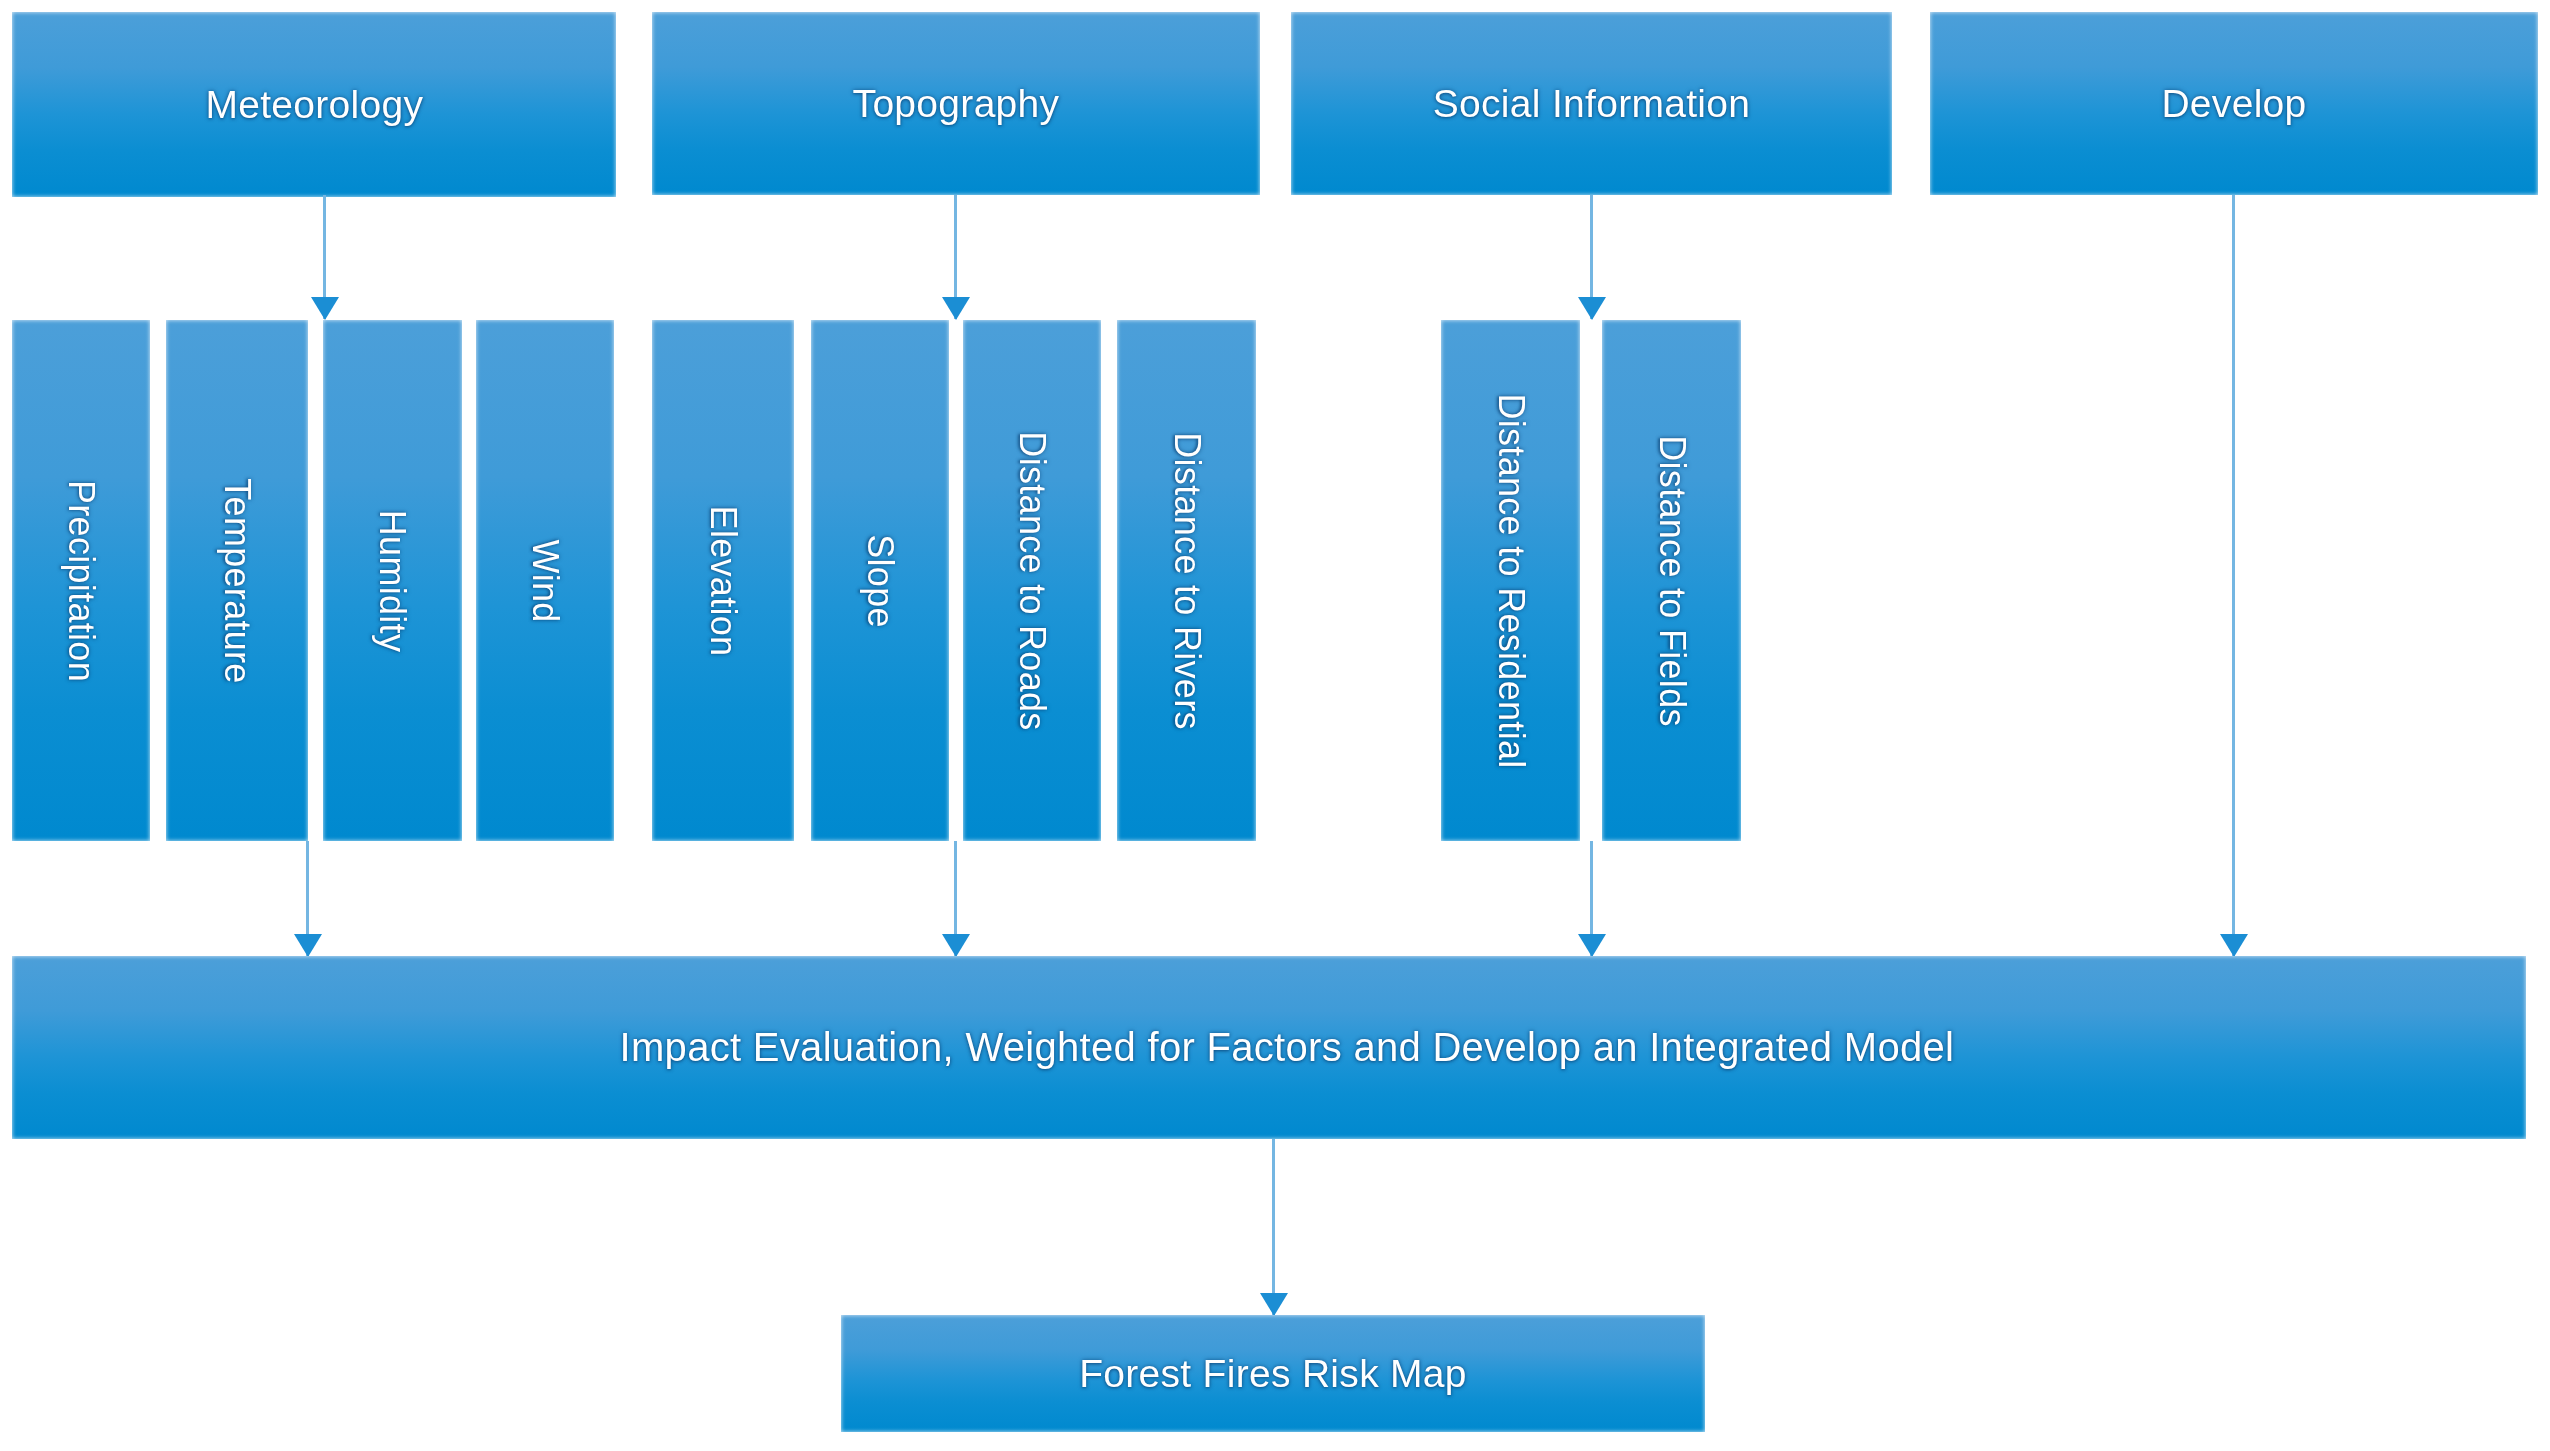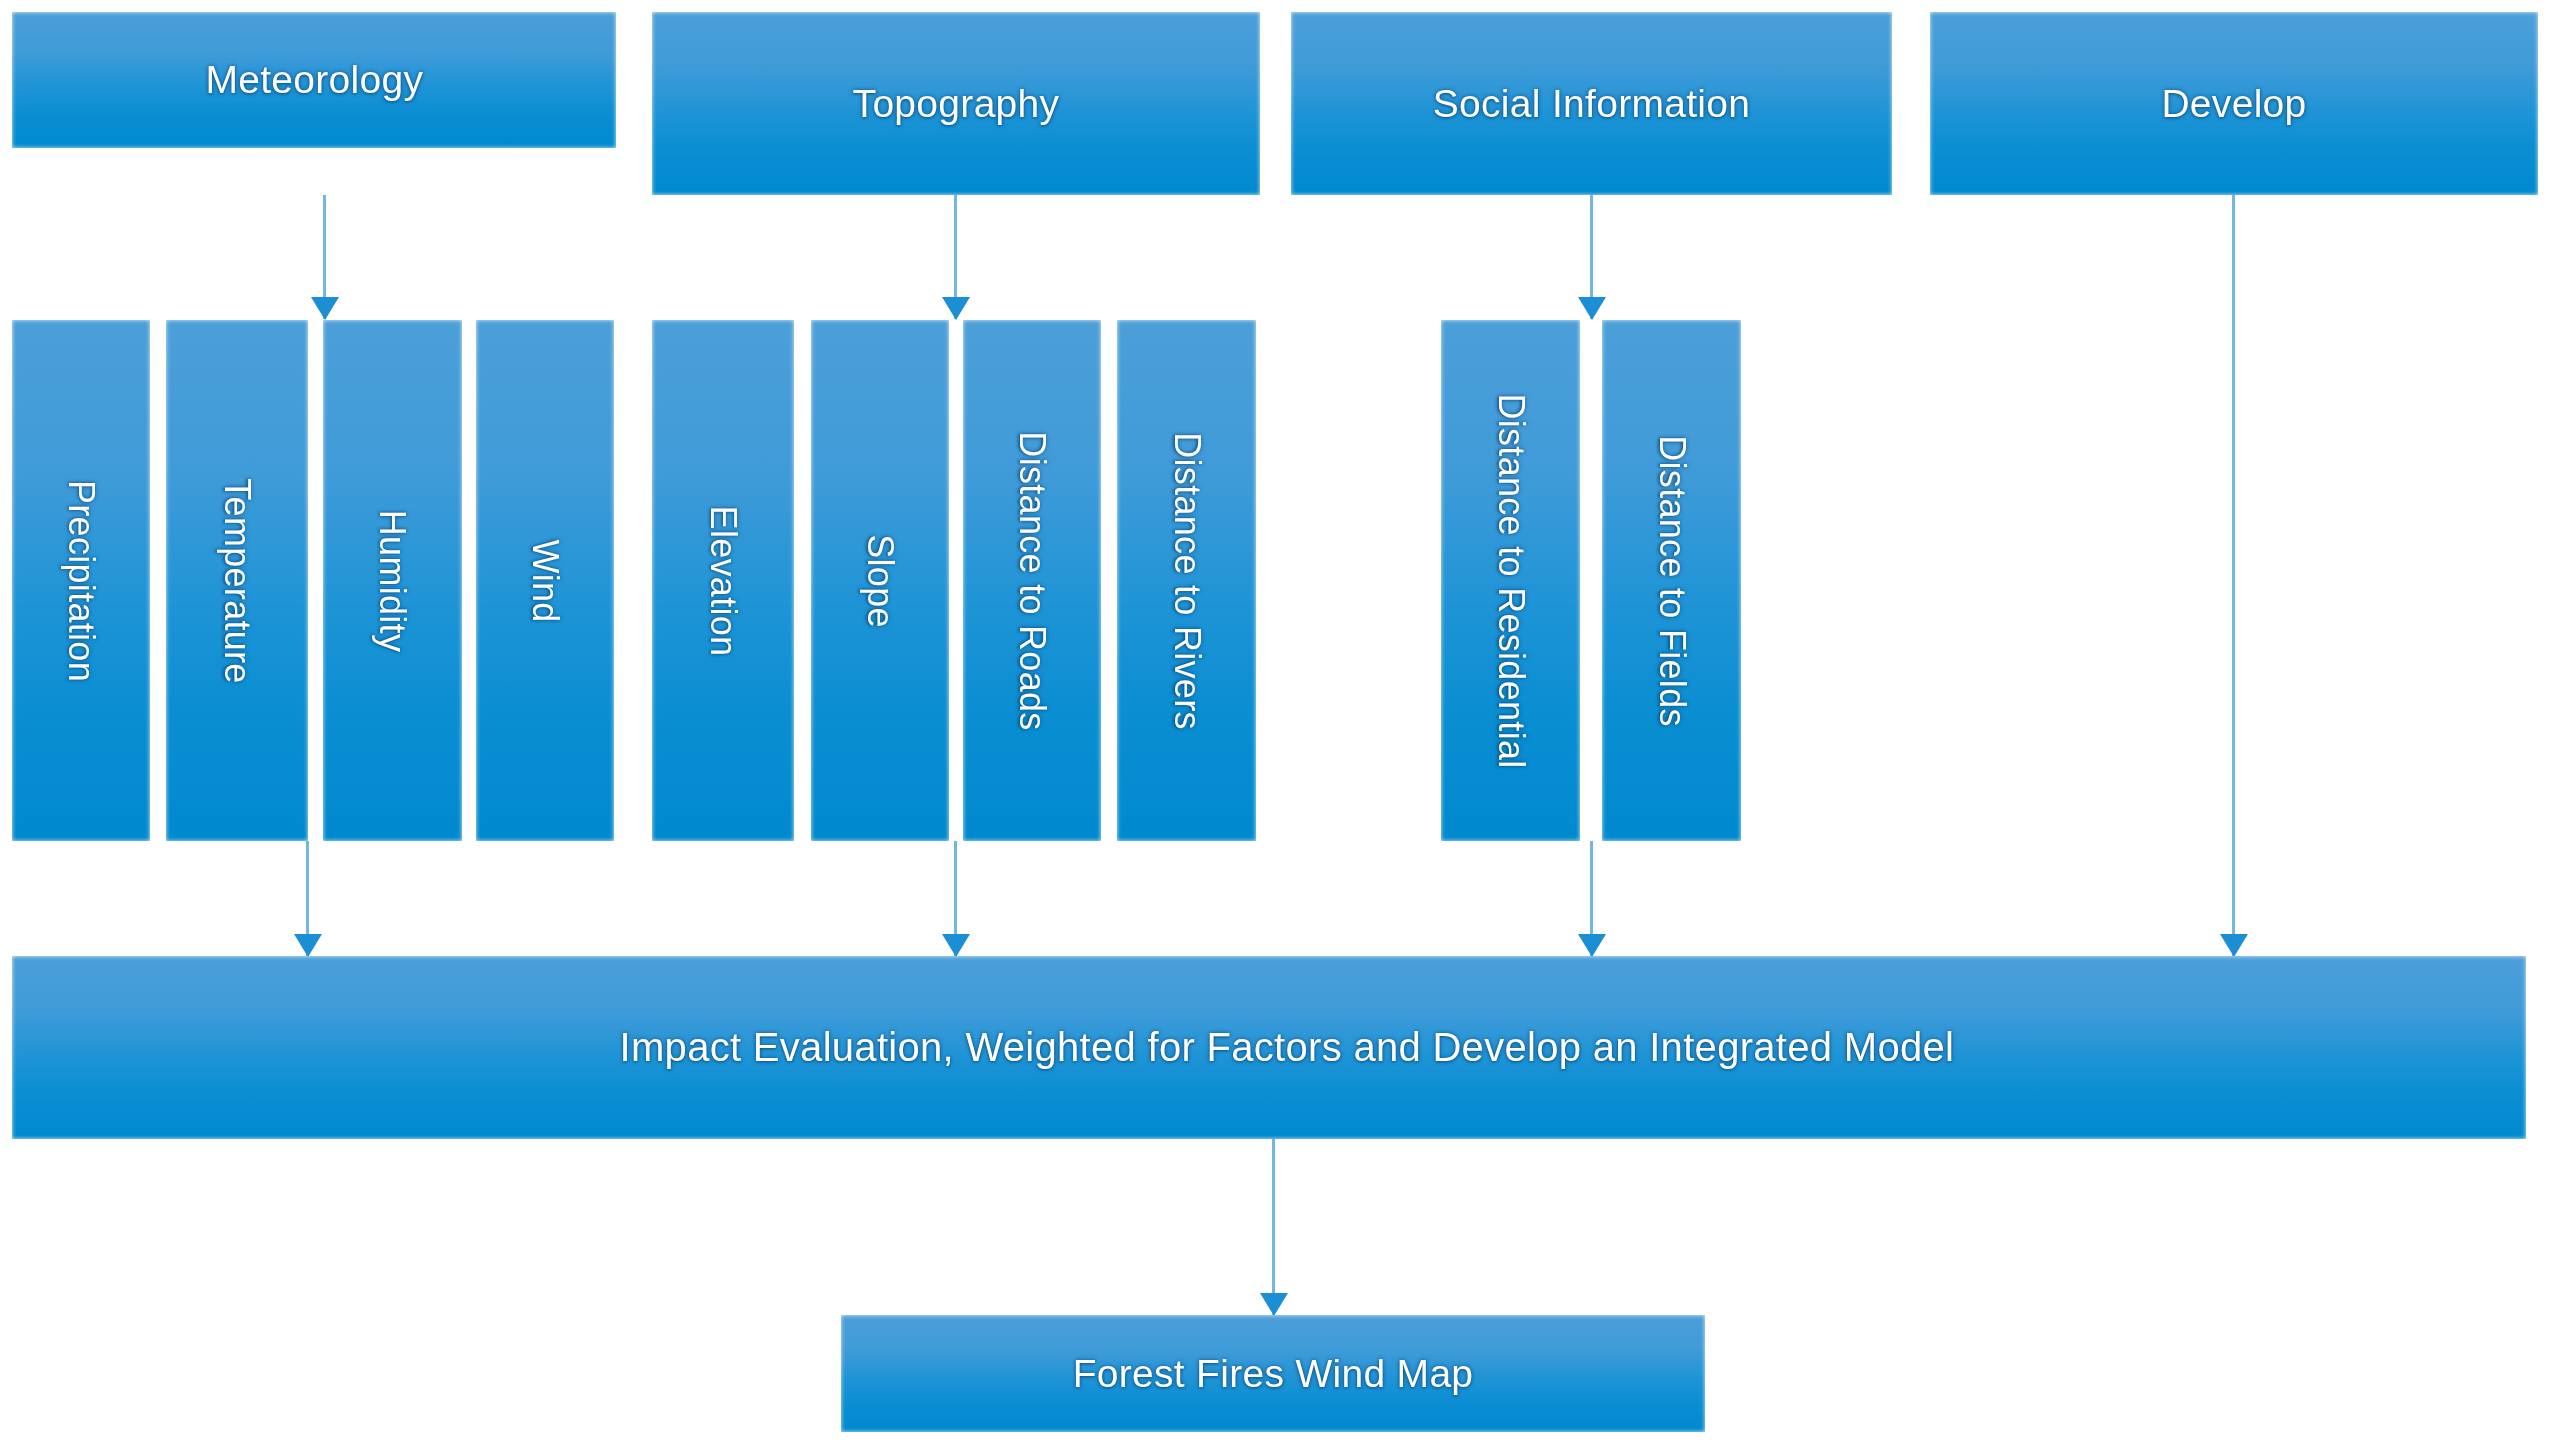--- a/index.html
+++ b/index.html
@@ -50,21 +50,21 @@
     border-left:14px solid transparent;
     border-right:14px solid transparent;
     border-top:23.5px solid #1b8ed4;
   }
 </style>
 </head>
 <body>
 
 <div id="stage">
 
-  <div class="box cat" style="left:12.4px;top:12.4px;width:604px;height:136px;">
+  <div class="box cat" style="left:12.4px;top:12.4px;width:604px;height:185px;">
     <span class="lbl">Meteorology</span>
   </div>
 
   <div class="box cat" style="left:652px;top:12.4px;width:608px;height:183px;">
     <span class="lbl">Topography</span>
   </div>
 
   <div class="box cat" style="left:1291px;top:12.4px;width:601px;height:183px;text-align:right;">
     <span class="lbl">Social Information</span>
   </div>
@@ -144,17 +144,17 @@
   <div class="box wide" style="left:12.4px;top:956px;width:2514px;height:183px;">
     <span class="lbl">Impact Evaluation, Weighted for Factors and Develop an Integrated Model</span>
   </div>
 
   <div class="arrow" style="left:1253px;top:1139px;width:41px;height:176px;">
     <div class="shaft"></div>
     <div class="head"></div>
   </div>
 
   <div class="box result" style="left:841px;top:1315px;width:864px;height:117px;">
-    <span class="lbl">Forest Fires Wind Map</span>
+    <span class="lbl">Forest Fires Risk Map</span>
   </div>
 
 </div>
 
 
 </body></html>

